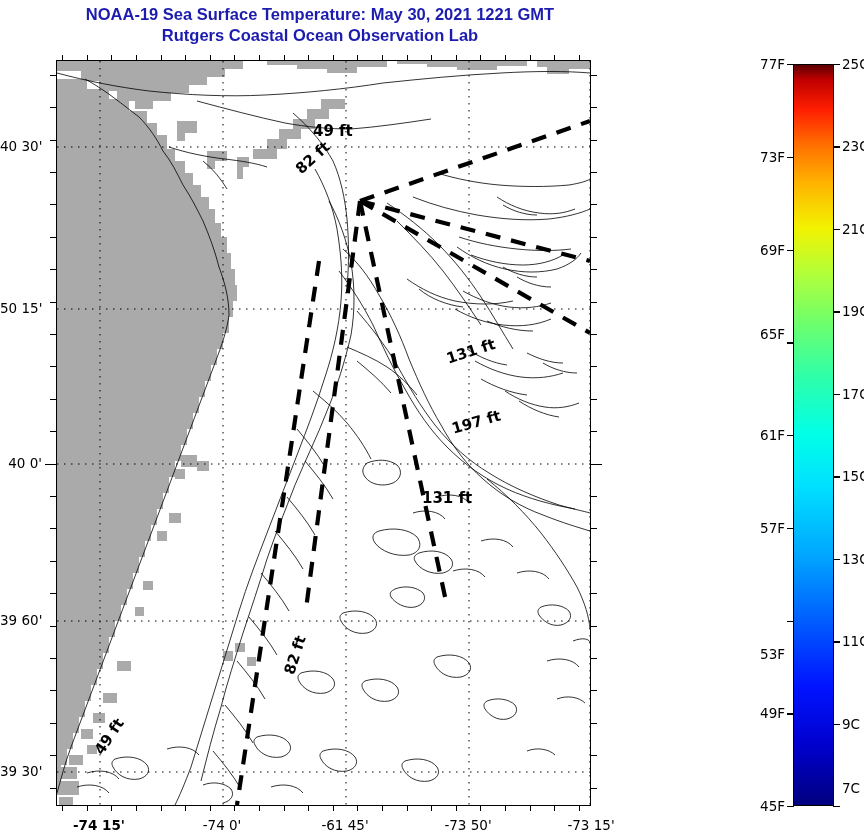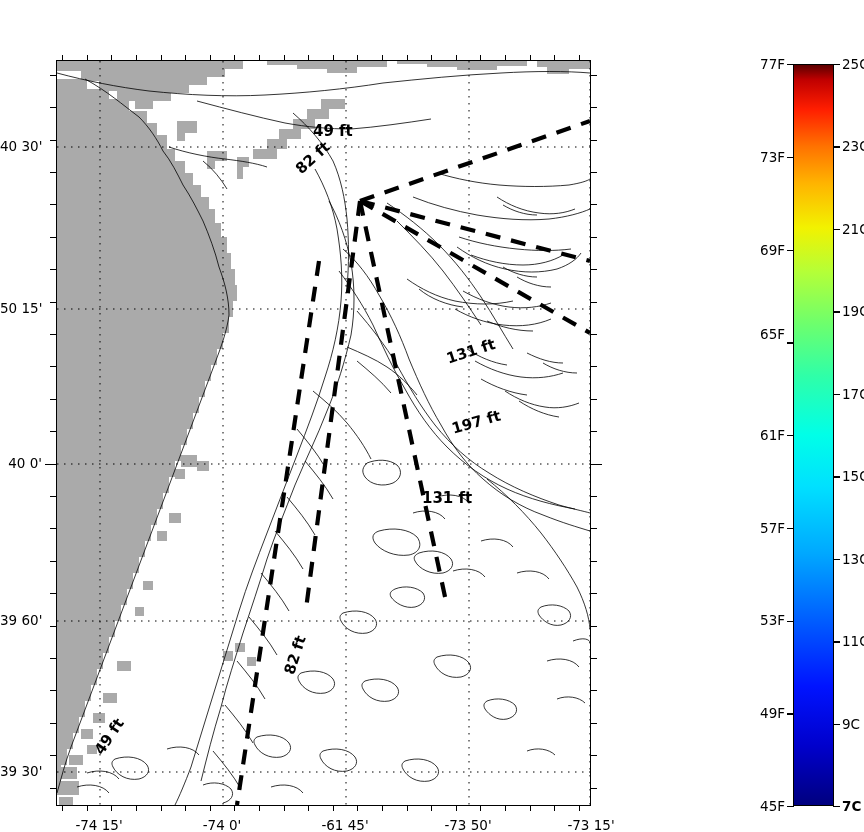--- a/index.html
+++ b/index.html
@@ -81,20 +81,24 @@
     color:#000;
     white-space:nowrap;
     transform-origin:left center;
   }
 </style>
 </head>
 <body>
 
 <div class="root">
 
+  <div class="title-block" style="color: rgb(28, 28, 175);">
+    <div>NOAA-19 Sea Surface Temperature:  May 30, 2021 1221 GMT</div>
+    <div class="title-line2">Rutgers Coastal Ocean Observation Lab</div>
+  </div>
 
   <div class="map-frame">
     <div class="map-clip">
       <svg class="map-svg" width="533" height="744" viewBox="0 0 533 744">
 
         <rect x="0" y="0" width="533" height="744" fill="#ffffff"></rect>
 
         <g fill="#aaaaaa" shape-rendering="crispEdges">
 
           <path d="M0,0 L186,0 L186,8 L168,8 L168,16 L150,16 L150,24 L132,24 L132,32
@@ -397,21 +401,21 @@
       <div class="tick tick-y" style="top: 690.32px; left: 591px; width: 6px;"></div>
       <div class="tick tick-y" style="top: 722.72px; left: 50px; width: 6px;"></div>
       <div class="tick tick-y" style="top: 722.72px; left: 591px; width: 6px;"></div>
       <div class="tick tick-y" style="top: 755.12px; left: 50px; width: 6px;"></div>
       <div class="tick tick-y" style="top: 755.12px; left: 591px; width: 6px;"></div>
       <div class="tick tick-y" style="top: 787.52px; left: 50px; width: 6px;"></div>
       <div class="tick tick-y" style="top: 787.52px; left: 591px; width: 6px;"></div>
     </div>
 
   <div id="xlabels">
-      <div class="axis-label xlabel" style="left: 99px; top: 817px;">-74 15'</div>
+      <div class="axis-label xlabel" style="left: 99px; top: 817px; font-weight: bold;">-74 15'</div>
       <div class="axis-label xlabel" style="left: 222px; top: 817px;">-74 0'</div>
       <div class="axis-label xlabel" style="left: 345px; top: 817px;">-61 45'</div>
       <div class="axis-label xlabel" style="left: 468px; top: 817px;">-73 50'</div>
       <div class="axis-label xlabel" style="left: 591px; top: 817px;">-73 15'</div>
     </div>
 
   <div id="ylabels">
       <div class="axis-label ylabel" style="left: 0px; width: 42px; top: 146px;">40 30'</div>
       <div class="axis-label ylabel" style="left: 0px; width: 42px; top: 308px;">50 15'</div>
       <div class="axis-label ylabel" style="left: 0px; width: 42px; top: 463px;">40 0'</div>
@@ -429,21 +433,21 @@
       <div class="cbar-lab cbar-lab-f" style="left: 735px; width: 50px; top: 156.75px;">73F</div>
       <div class="cbar-tick" style="left: 787px; top: 249.5px;"></div>
       <div class="cbar-lab cbar-lab-f" style="left: 735px; width: 50px; top: 249.5px;">69F</div>
       <div class="cbar-tick" style="left: 787px; top: 342.25px;"></div>
       <div class="cbar-lab cbar-lab-f" style="left: 735px; width: 50px; top: 334px;">65F</div>
       <div class="cbar-tick" style="left: 787px; top: 435px;"></div>
       <div class="cbar-lab cbar-lab-f" style="left: 735px; width: 50px; top: 435px;">61F</div>
       <div class="cbar-tick" style="left: 787px; top: 527.75px;"></div>
       <div class="cbar-lab cbar-lab-f" style="left: 735px; width: 50px; top: 527.75px;">57F</div>
       <div class="cbar-tick" style="left: 787px; top: 620.5px;"></div>
-      <div class="cbar-lab cbar-lab-f" style="left: 735px; width: 50px; top: 620px;">53F</div>
+      <div class="cbar-lab cbar-lab-f" style="left: 735px; width: 50px; top: 654px;">53F</div>
       <div class="cbar-tick" style="left: 787px; top: 713.25px;"></div>
       <div class="cbar-lab cbar-lab-f" style="left: 735px; width: 50px; top: 713.25px;">49F</div>
       <div class="cbar-tick" style="left: 787px; top: 806px;"></div>
       <div class="cbar-lab cbar-lab-f" style="left: 735px; width: 50px; top: 806px;">45F</div>
       <div class="cbar-tick" style="left: 833px; top: 64px;"></div>
       <div class="cbar-lab cbar-lab-c" style="left: 842px; top: 64px;">25C</div>
       <div class="cbar-tick" style="left: 833px; top: 146.444px;"></div>
       <div class="cbar-lab cbar-lab-c" style="left: 842px; top: 146.444px;">23C</div>
       <div class="cbar-tick" style="left: 833px; top: 228.889px;"></div>
       <div class="cbar-lab cbar-lab-c" style="left: 842px; top: 228.889px;">21C</div>
@@ -453,16 +457,16 @@
       <div class="cbar-lab cbar-lab-c" style="left: 842px; top: 393.778px;">17C</div>
       <div class="cbar-tick" style="left: 833px; top: 476.222px;"></div>
       <div class="cbar-lab cbar-lab-c" style="left: 842px; top: 476.222px;">15C</div>
       <div class="cbar-tick" style="left: 833px; top: 558.667px;"></div>
       <div class="cbar-lab cbar-lab-c" style="left: 842px; top: 558.667px;">13C</div>
       <div class="cbar-tick" style="left: 833px; top: 641.111px;"></div>
       <div class="cbar-lab cbar-lab-c" style="left: 842px; top: 641.111px;">11C</div>
       <div class="cbar-tick" style="left: 833px; top: 723.556px;"></div>
       <div class="cbar-lab cbar-lab-c" style="left: 842px; top: 723.556px;">9C</div>
       <div class="cbar-tick" style="left: 833px; top: 806px;"></div>
-      <div class="cbar-lab cbar-lab-c" style="left: 842px; top: 806px; font-weight: bold;">7C</div>
+      <div class="cbar-lab cbar-lab-c" style="left: 842px; top: 788px;">7C</div>
     </div>
 
 </div>
 
 </body></html>

